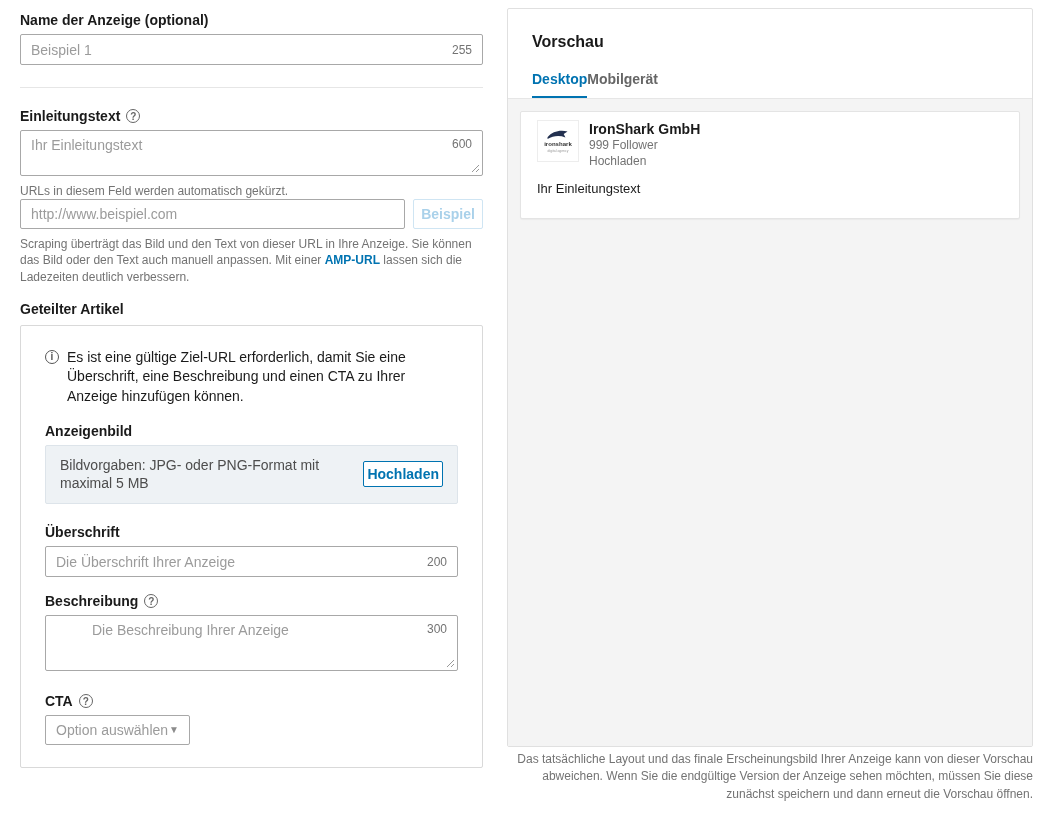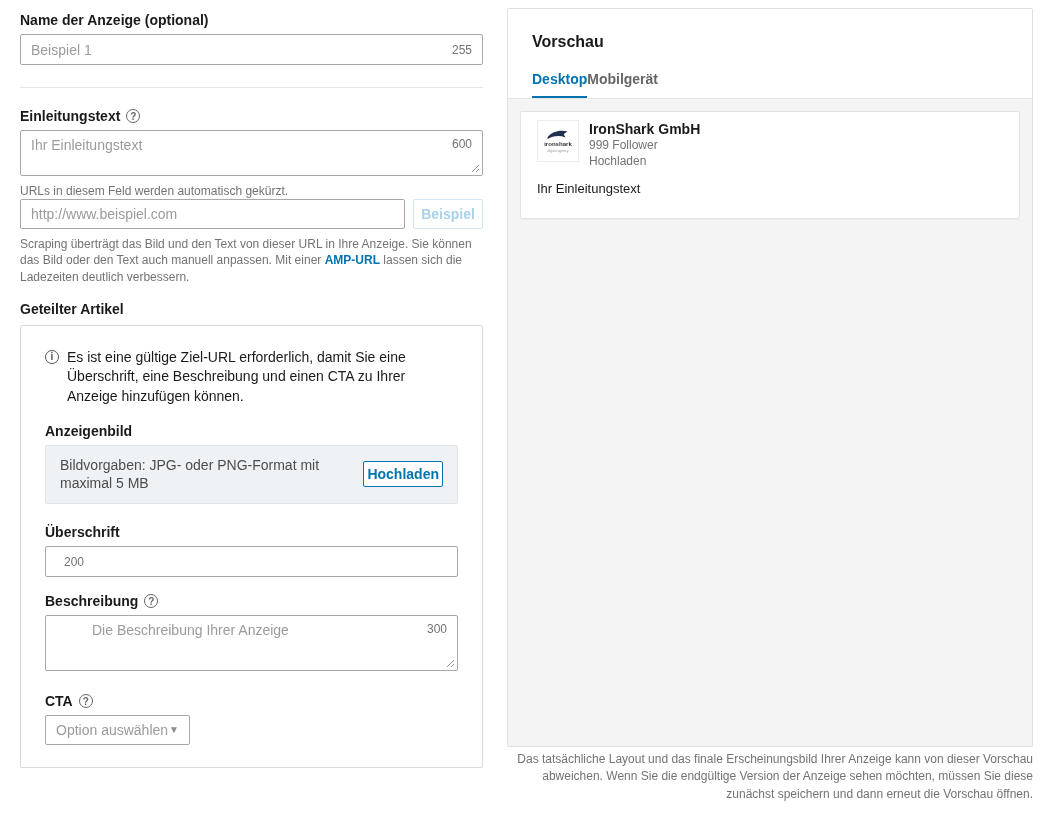--- a/index.html
+++ b/index.html
@@ -127,20 +127,21 @@
       </div>
 
       <div class="field-label mt16">Anzeigenbild</div>
       <div class="upload-box">
         <div class="upload-specs">Bildvorgaben: JPG- oder PNG-Format mit maximal 5 MB</div>
         <button class="btn-upload">Hochladen</button>
       </div>
 
       <div class="field-label mt20">Überschrift</div>
       <div class="input-wrap">
+        <input type="text" placeholder="Die Überschrift Ihrer Anzeige" style="">
         <span class="counter">200</span>
       </div>
 
       <div class="field-label mt16">
         <span>Beschreibung</span>
         <span class="help-icon">?</span>
       </div>
       <div class="ta-wrap ta-desc">
         <textarea placeholder="Die Beschreibung Ihrer Anzeige" style=""></textarea>
         <span class="counter">300</span>

